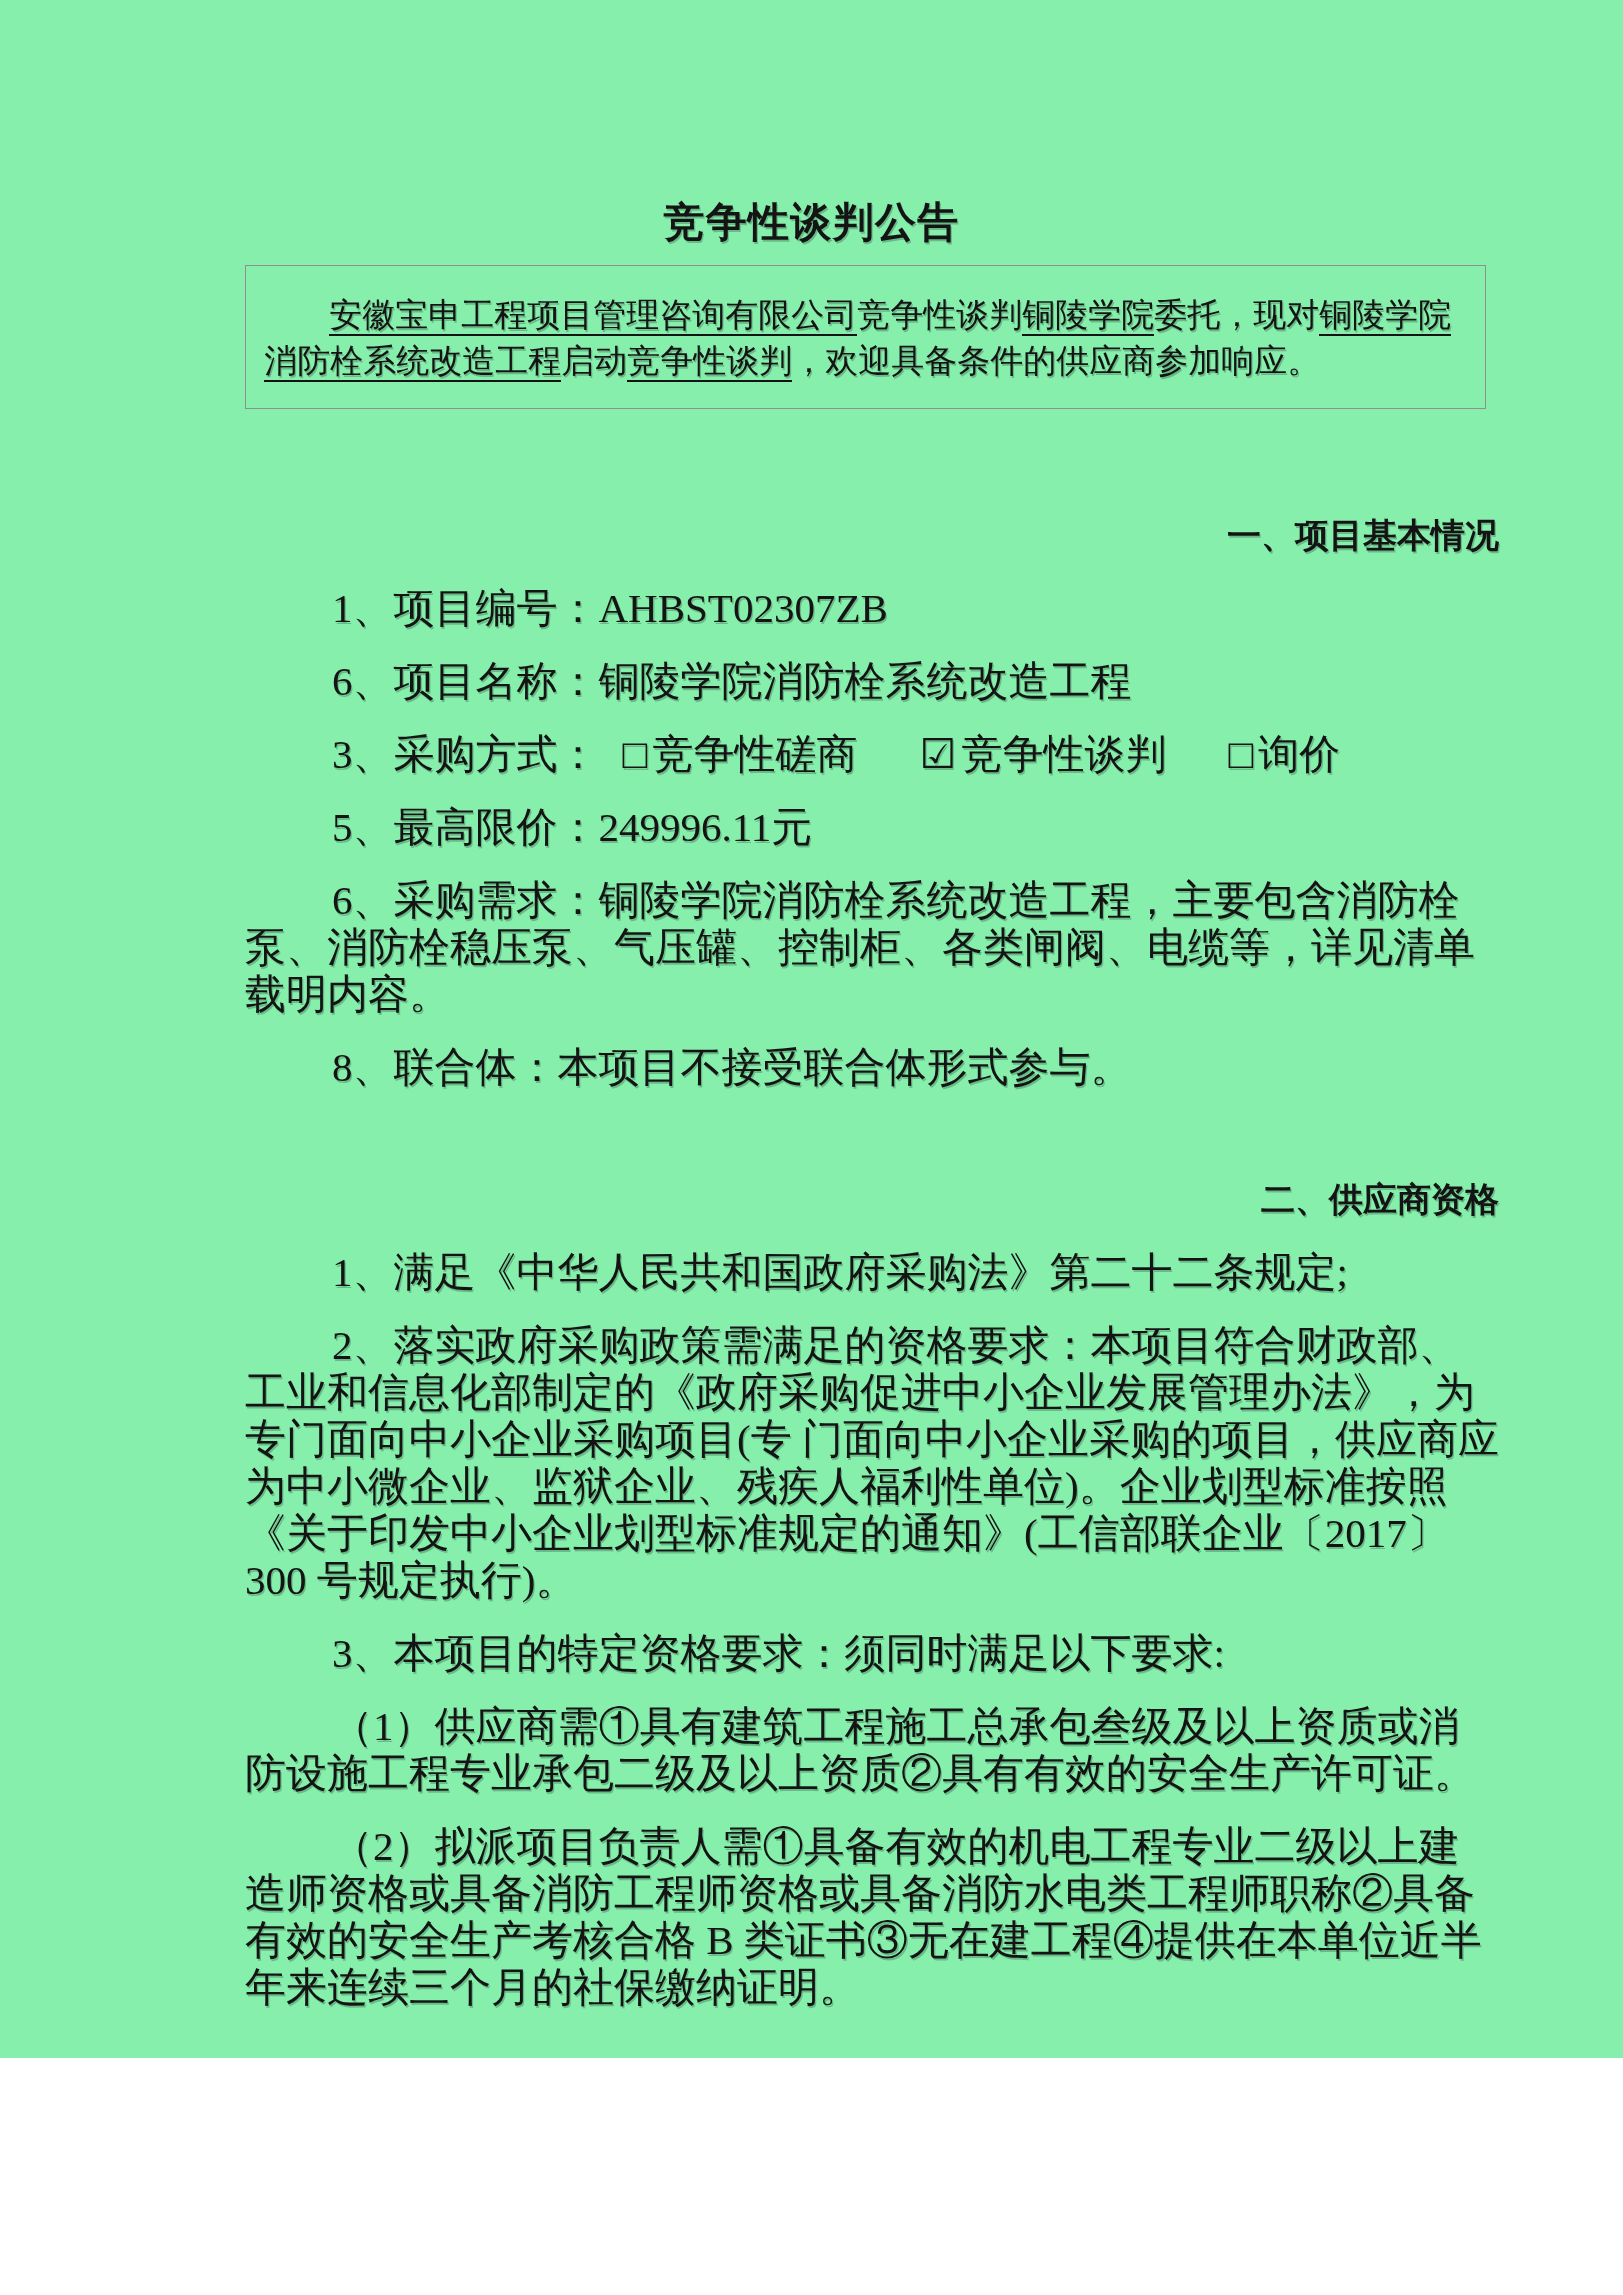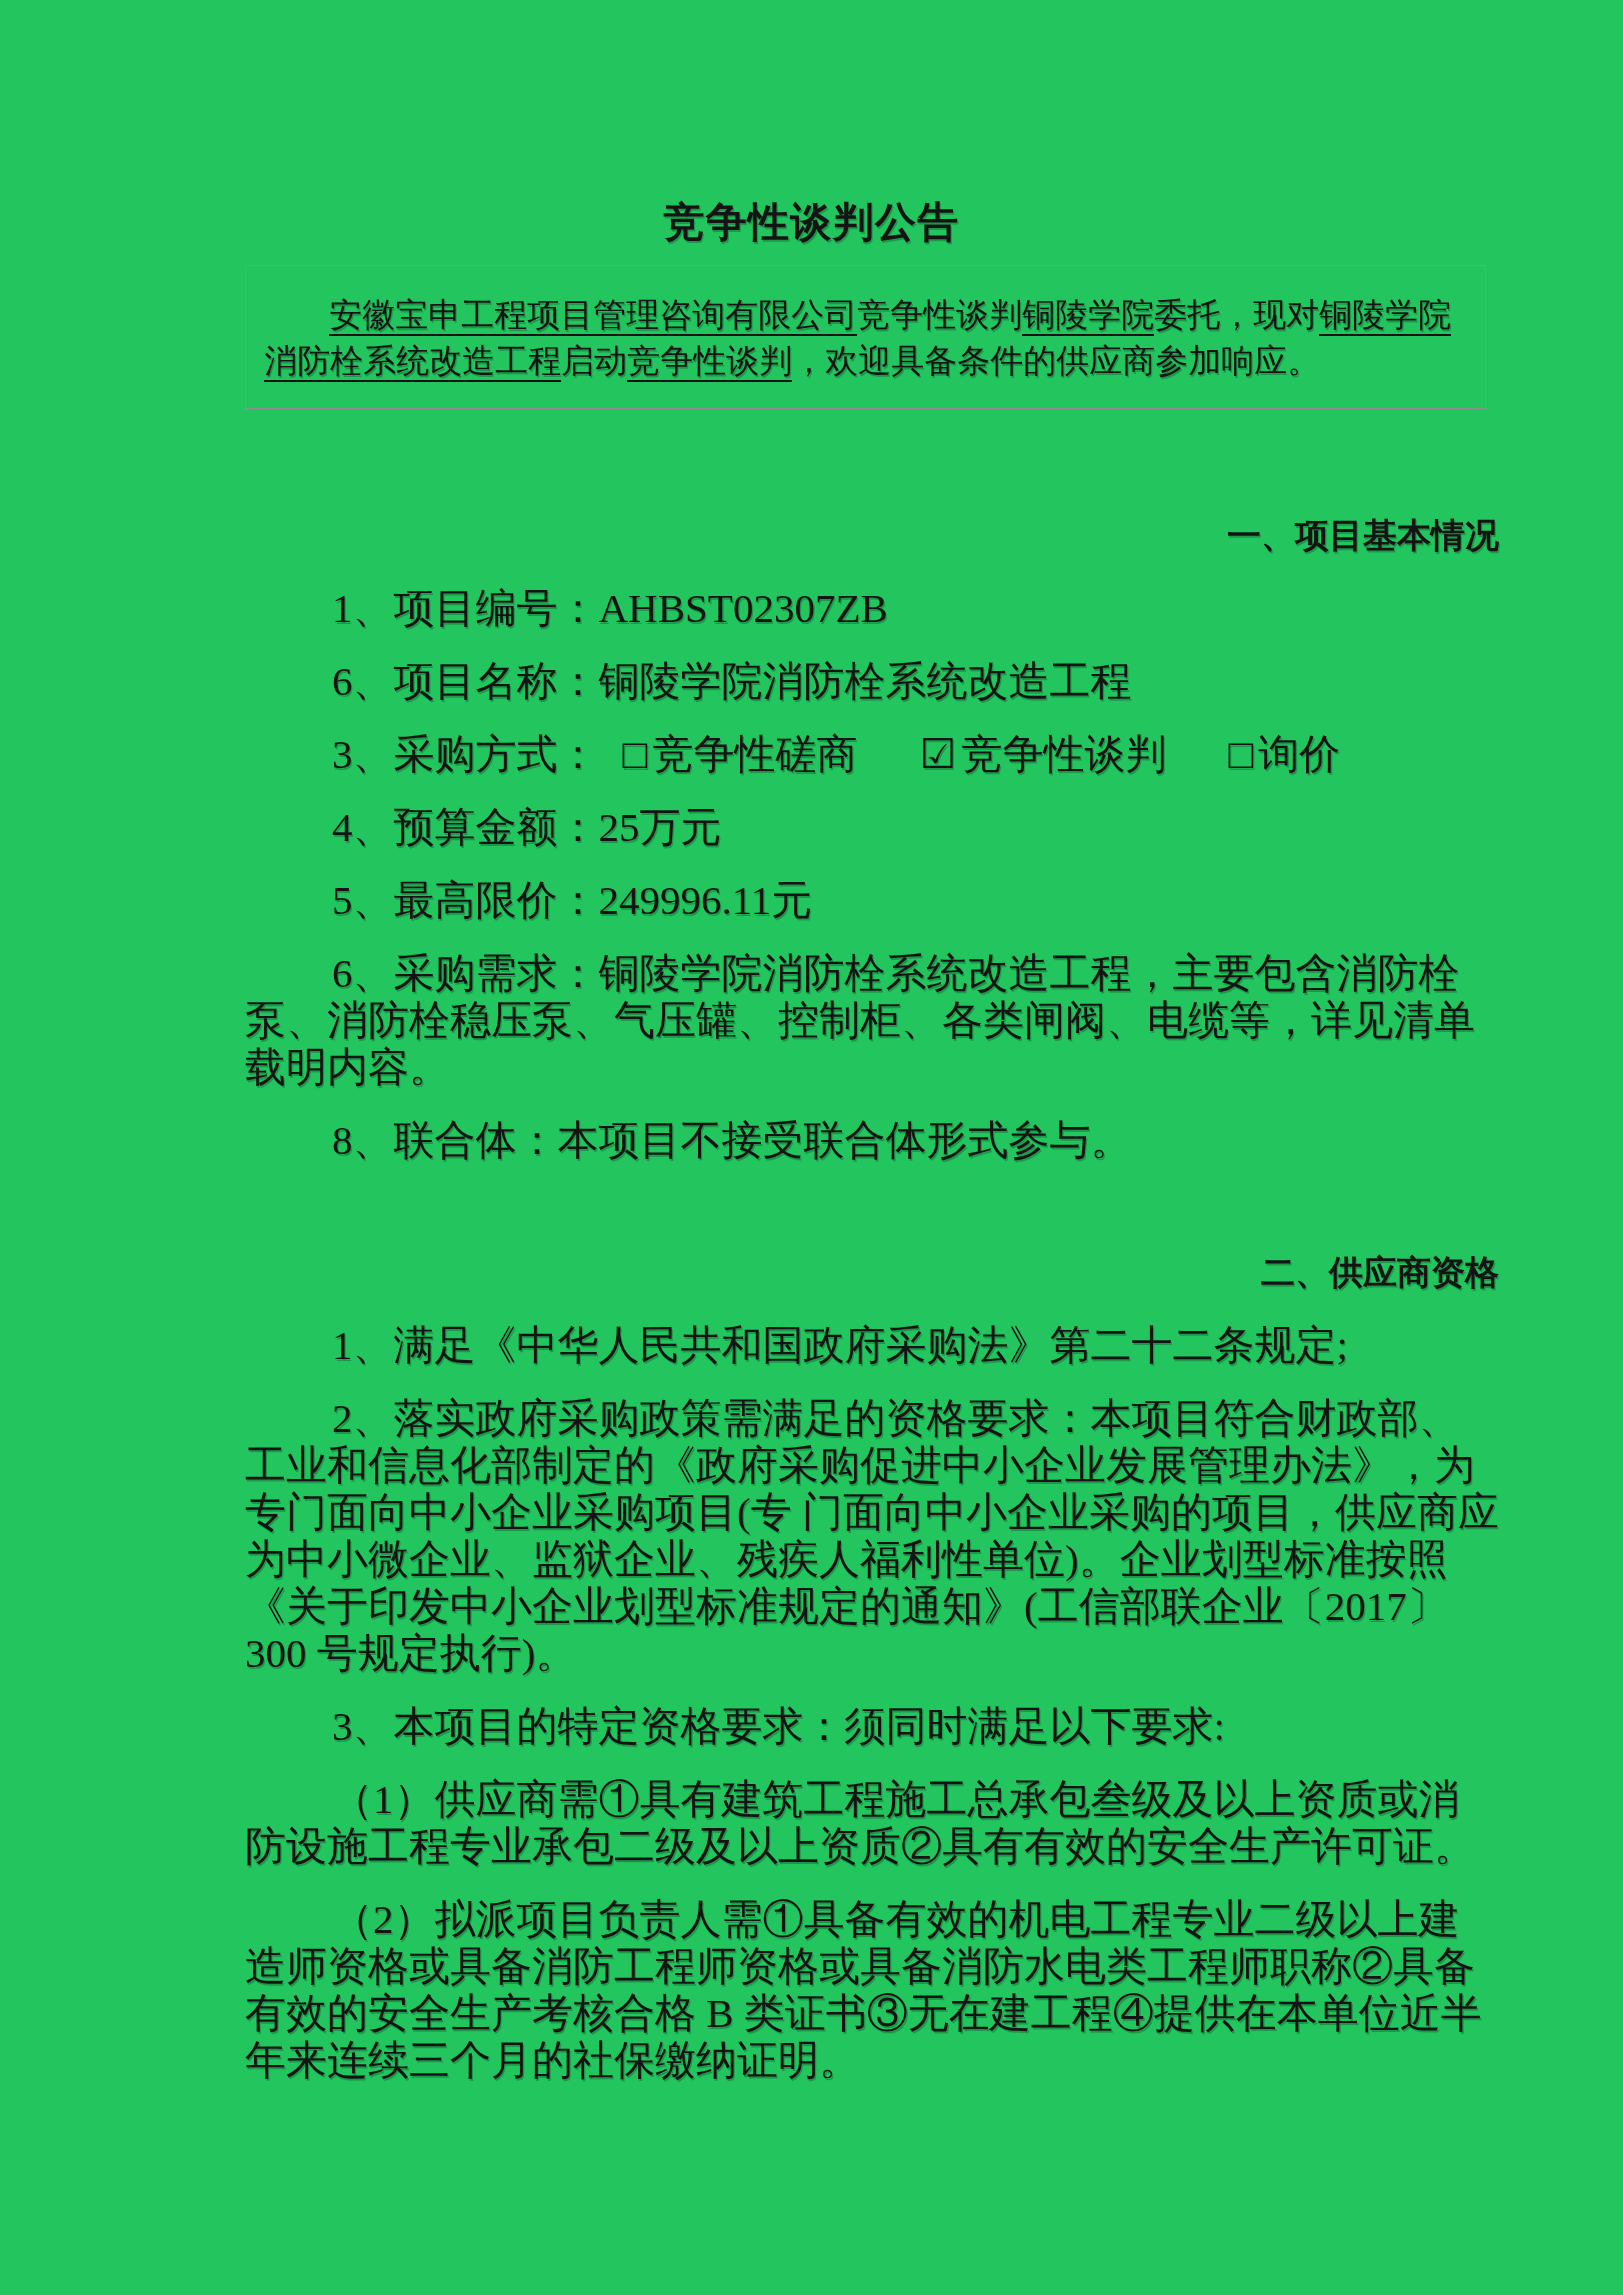--- a/index.html
+++ b/index.html
@@ -3,23 +3,23 @@
 <meta charset="utf-8">
 <style>
   html, body {
     margin: 0;
     padding: 0;
     background: #ffffff;
   }
   .page {
     position: relative;
     width: 1623px;
-    height: 2295px;
+    height: 2058px;
     box-sizing: border-box;
-    background: #22c55e;
+    background: #86efac;
     color: #141414;
     font-family: "Liberation Serif", "DejaVu Serif", serif;
     padding: 196px 124px 0 245px;
     overflow: hidden;
     text-shadow: 1.3px 2px 0 rgba(0,0,0,0.22);
   }
   .title {
     margin: 0 0 0 -121px;
     text-align: center;
     font-size: 41px;
@@ -81,21 +81,20 @@
   </div>
 
   <h2 class="h-sec">一、项目基本情况</h2>
 
   <p class="item">1、项目编号：AHBST02307ZB</p>
 
   <p class="item">6、项目名称：铜陵学院消防栓系统改造工程</p>
 
   <p class="item"><span>3、采购方式：</span><span class="opt" style="margin-left:0"><span class="box">□</span><span>竞争性磋商</span></span><span class="opt"><span class="box">☑</span><span>竞争性谈判</span></span><span class="opt"><span class="box">□</span><span>询价</span></span></p>
 
-  <p class="item">4、预算金额：25万元</p>
 
   <p class="item">5、最高限价：249996.11元</p>
 
   <p class="item">6、采购需求：铜陵学院消防栓系统改造工程，主要包含消防栓泵、消防栓稳压泵、气压罐、控制柜、各类闸阀、电缆等，详见清单载明内容。</p>
 
 
   <p class="item">8、联合体：本项目不接受联合体形式参与。</p>
 
   <h2 class="h-sec second">二、供应商资格</h2>
 

